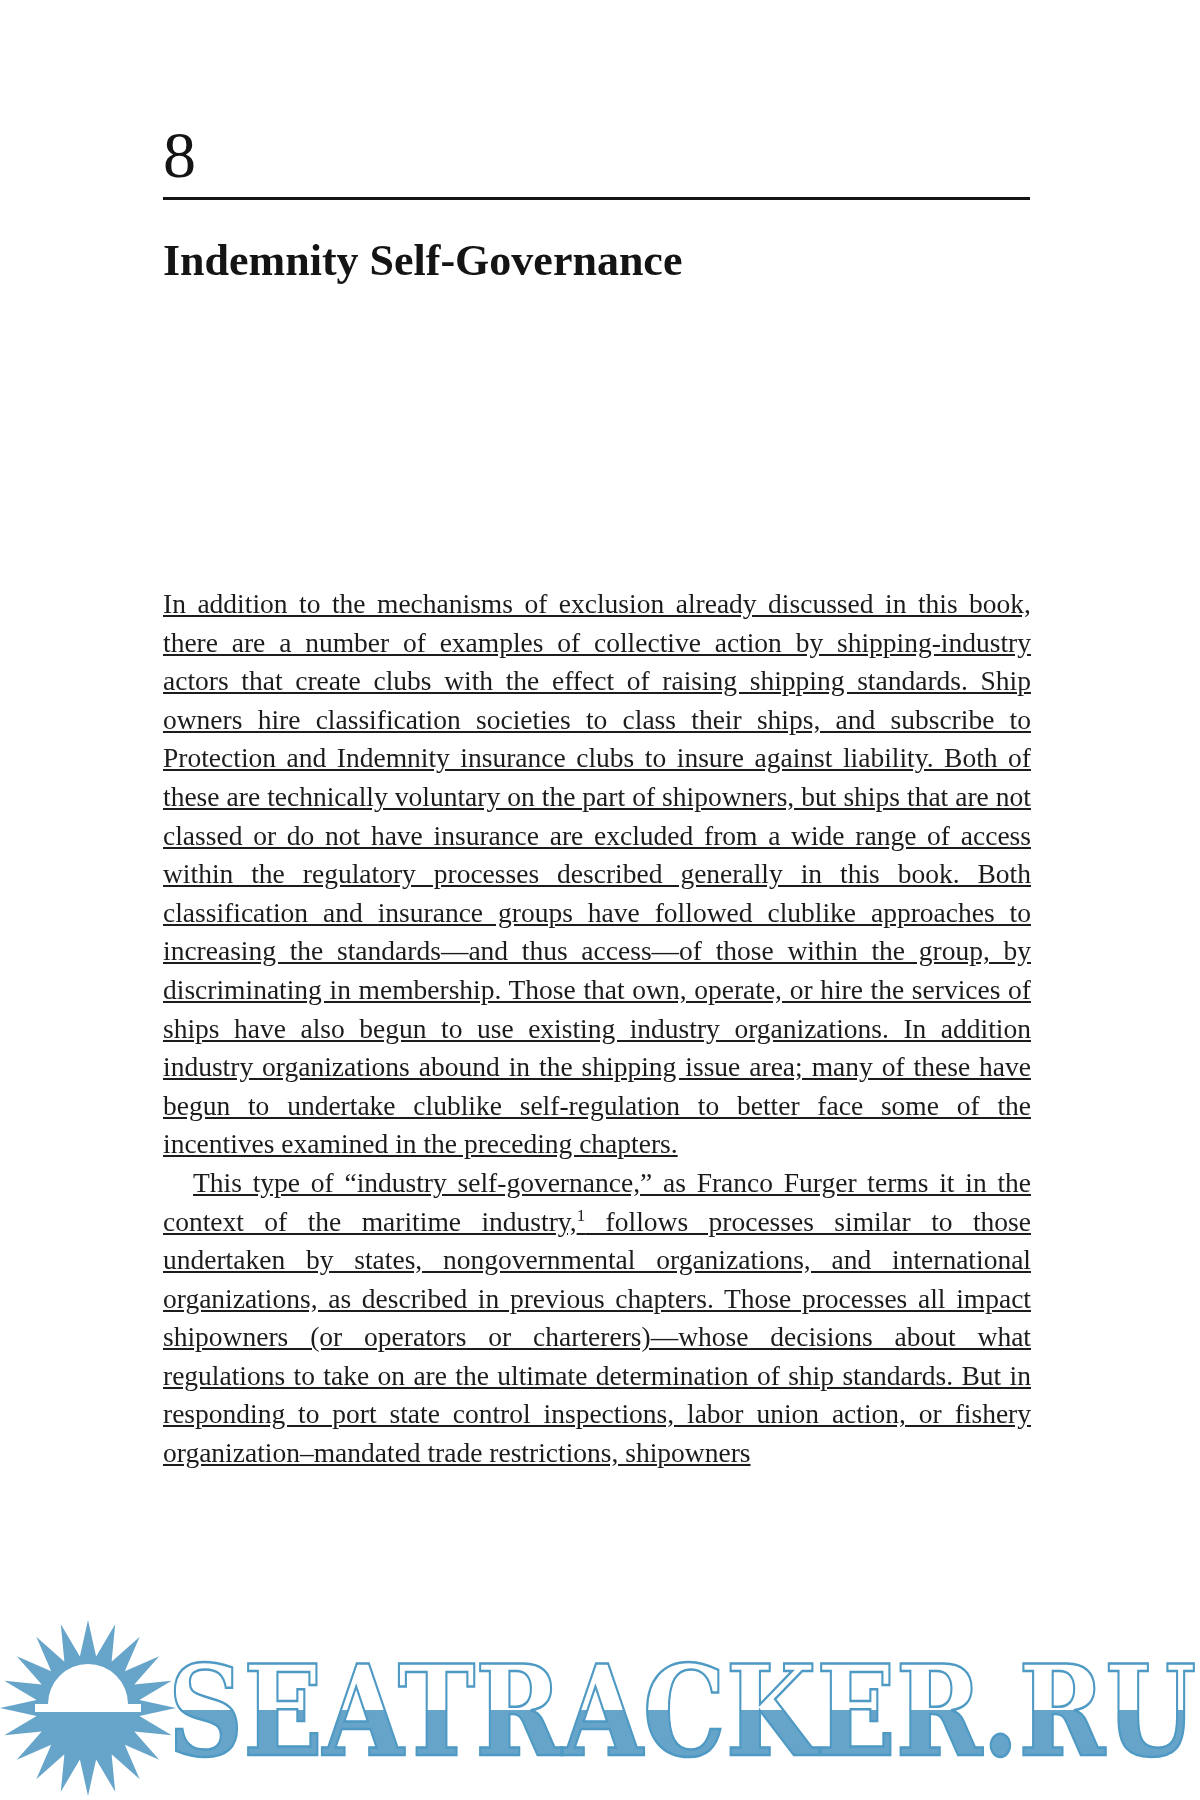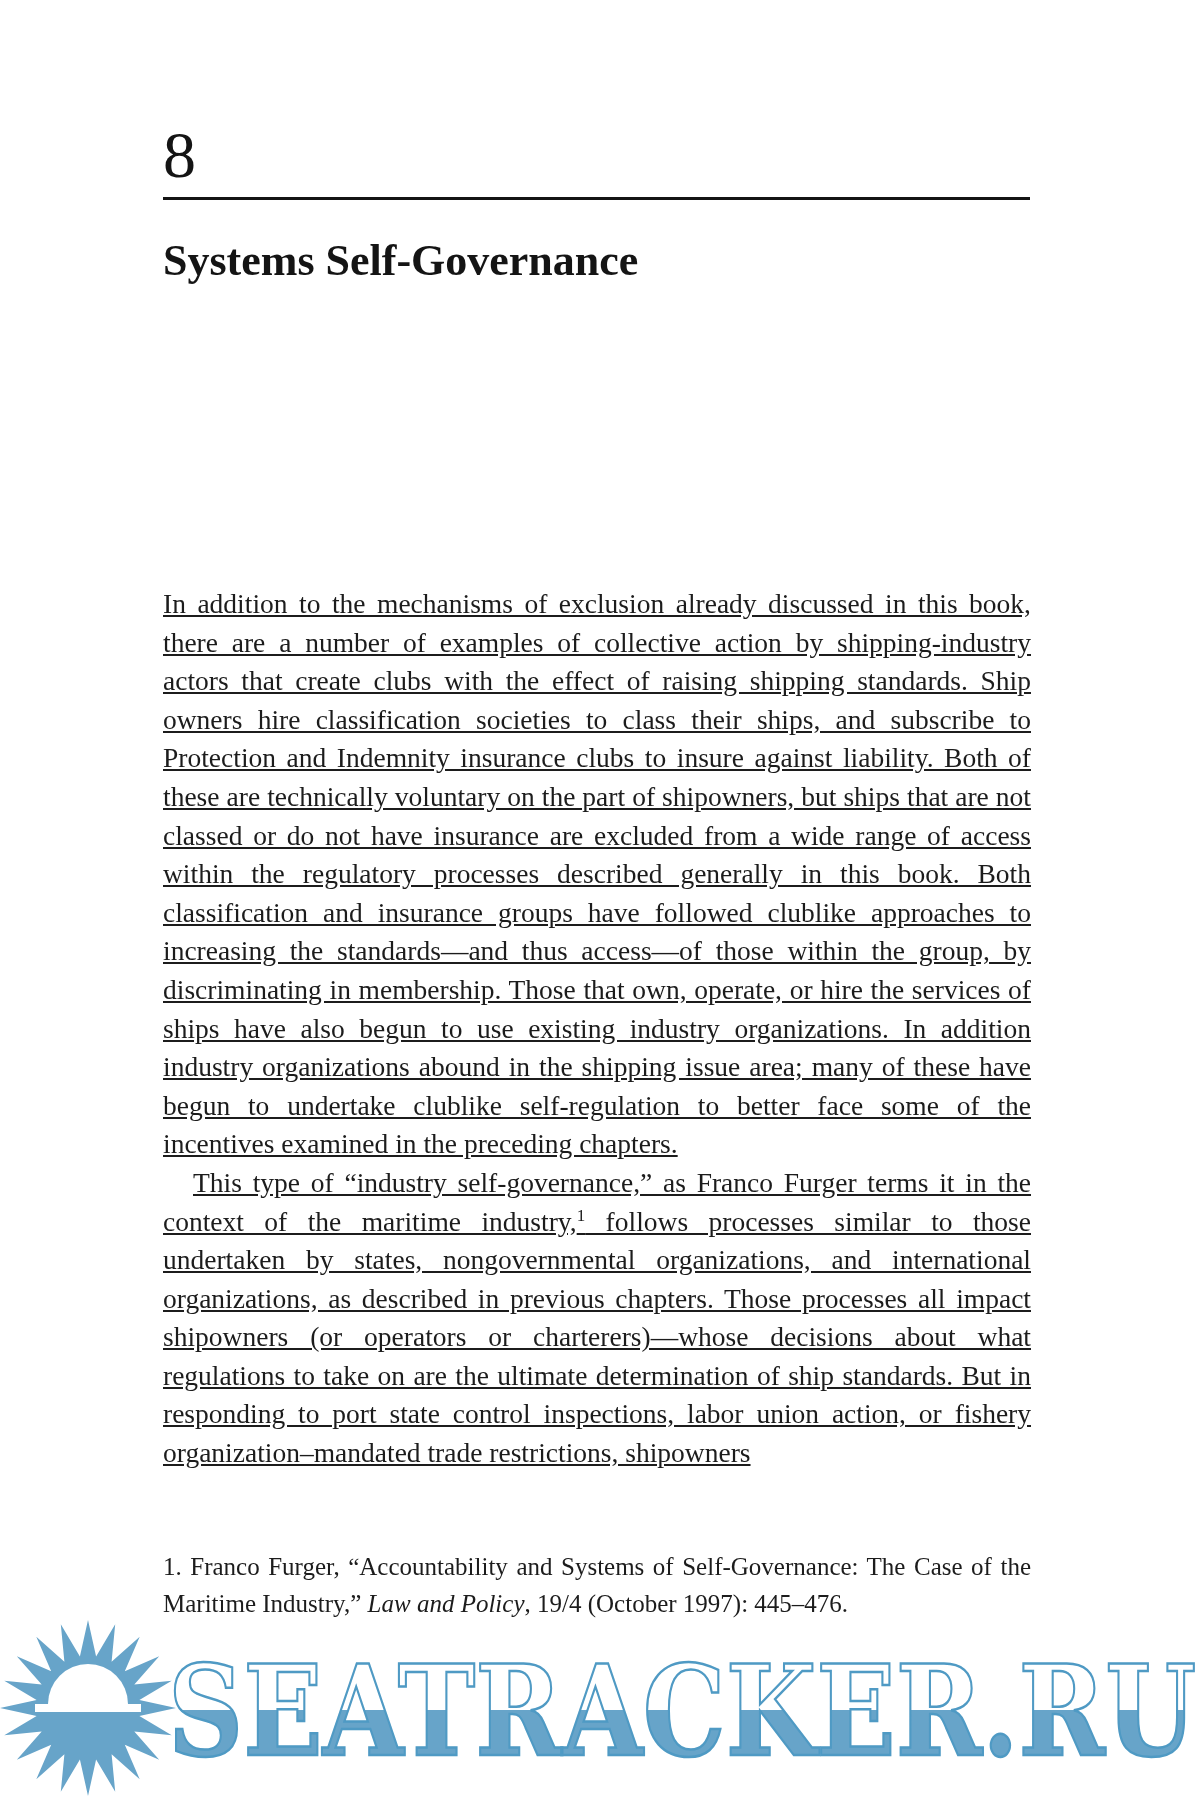--- a/index.html
+++ b/index.html
@@ -86,30 +86,27 @@
 </style>
 </head>
 <body>
 
 <div class="page">
 
   <div class="chapter-number">8</div>
 
   <div class="chapter-rule"></div>
 
-  <h1 class="chapter-title">Systems Self-Governance</h1>
+  <h1 class="chapter-title">Indemnity Self-Governance</h1>
 
   <div class="body-block">
     <p>In addition to the mechanisms of exclusion already discussed in this book, there are a number of examples of collective action by shipping-industry actors that create clubs with the effect of raising shipping standards. Ship owners hire classification societies to class their ships, and subscribe to Protection and Indemnity insurance clubs to insure against liability. Both of these are technically voluntary on the part of shipowners, but ships that are not classed or do not have insurance are excluded from a wide range of access within the regulatory processes described generally in this book. Both classification and insurance groups have followed clublike approaches to increasing the standards—and thus access—of those within the group, by discriminating in membership. Those that own, operate, or hire the services of ships have also begun to use existing industry organizations. In addition industry organizations abound in the shipping issue area; many of these have begun to undertake clublike self-regulation to better face some of the incentives examined in the preceding chapters.</p>
     <p class="indent"><span>This type of “industry self-governance,” as Franco Furger terms it in the context of the maritime industry,</span><sup>1</sup><span> follows processes similar to those undertaken by states, nongovernmental organizations, and international organizations, as described in previous chapters. Those processes all impact shipowners (or operators or charterers)—whose decisions about what regulations to take on are the ultimate determination of ship standards. But in responding to port state control inspections, labor union action, or fishery organization–mandated trade restrictions, shipowners</span></p>
   </div>
 
-  <div class="footnote-block">
-    <p><span>1. Franco Furger, “Accountability and Systems of Self-Governance: The Case of the Maritime Industry,” </span><i>Law and Policy</i><span>, 19/4 (October 1997): 445–476.</span></p>
-  </div>
 
   <svg class="watermark" viewBox="0 0 1200 188" xmlns="http://www.w3.org/2000/svg">
     <defs>
       <linearGradient id="wm-grad" gradientUnits="userSpaceOnUse" x1="0" y1="50" x2="0" y2="146">
         <stop offset="0" stop-color="#ffffff"></stop>
         <stop offset="0.5" stop-color="#ffffff"></stop>
         <stop offset="0.5" stop-color="#67a4c9"></stop>
         <stop offset="1" stop-color="#67a4c9"></stop>
       </linearGradient>
     </defs>

